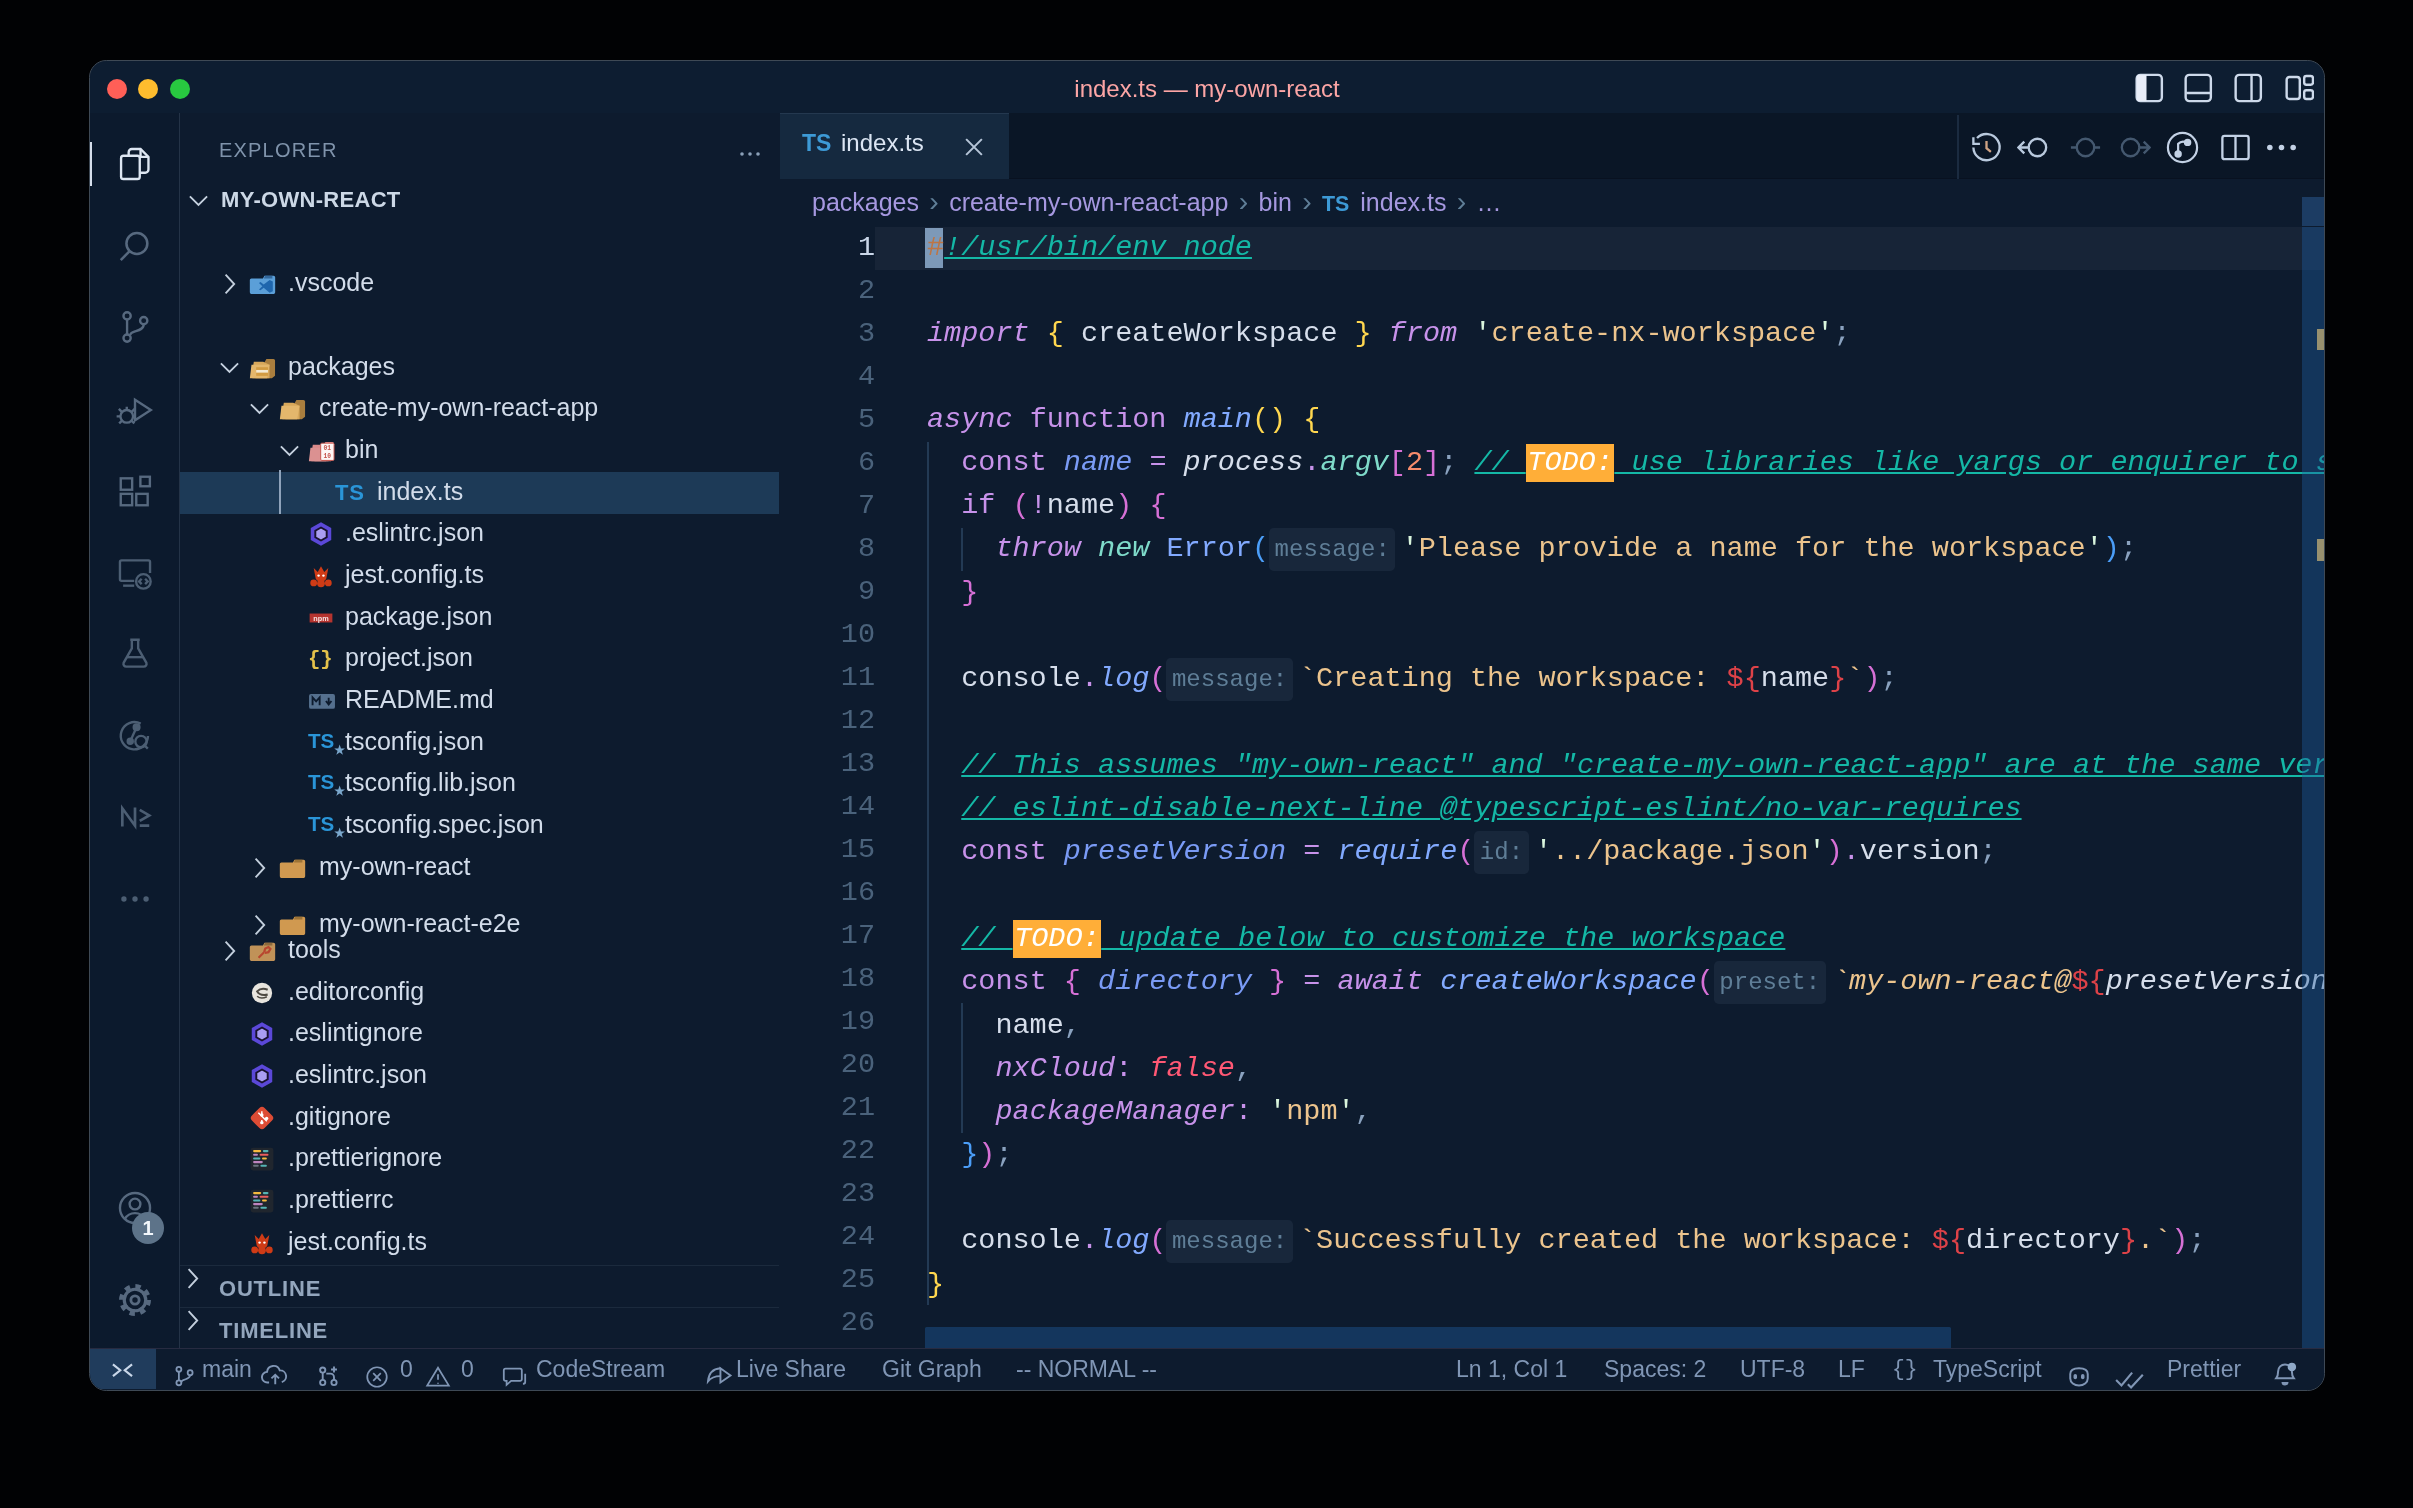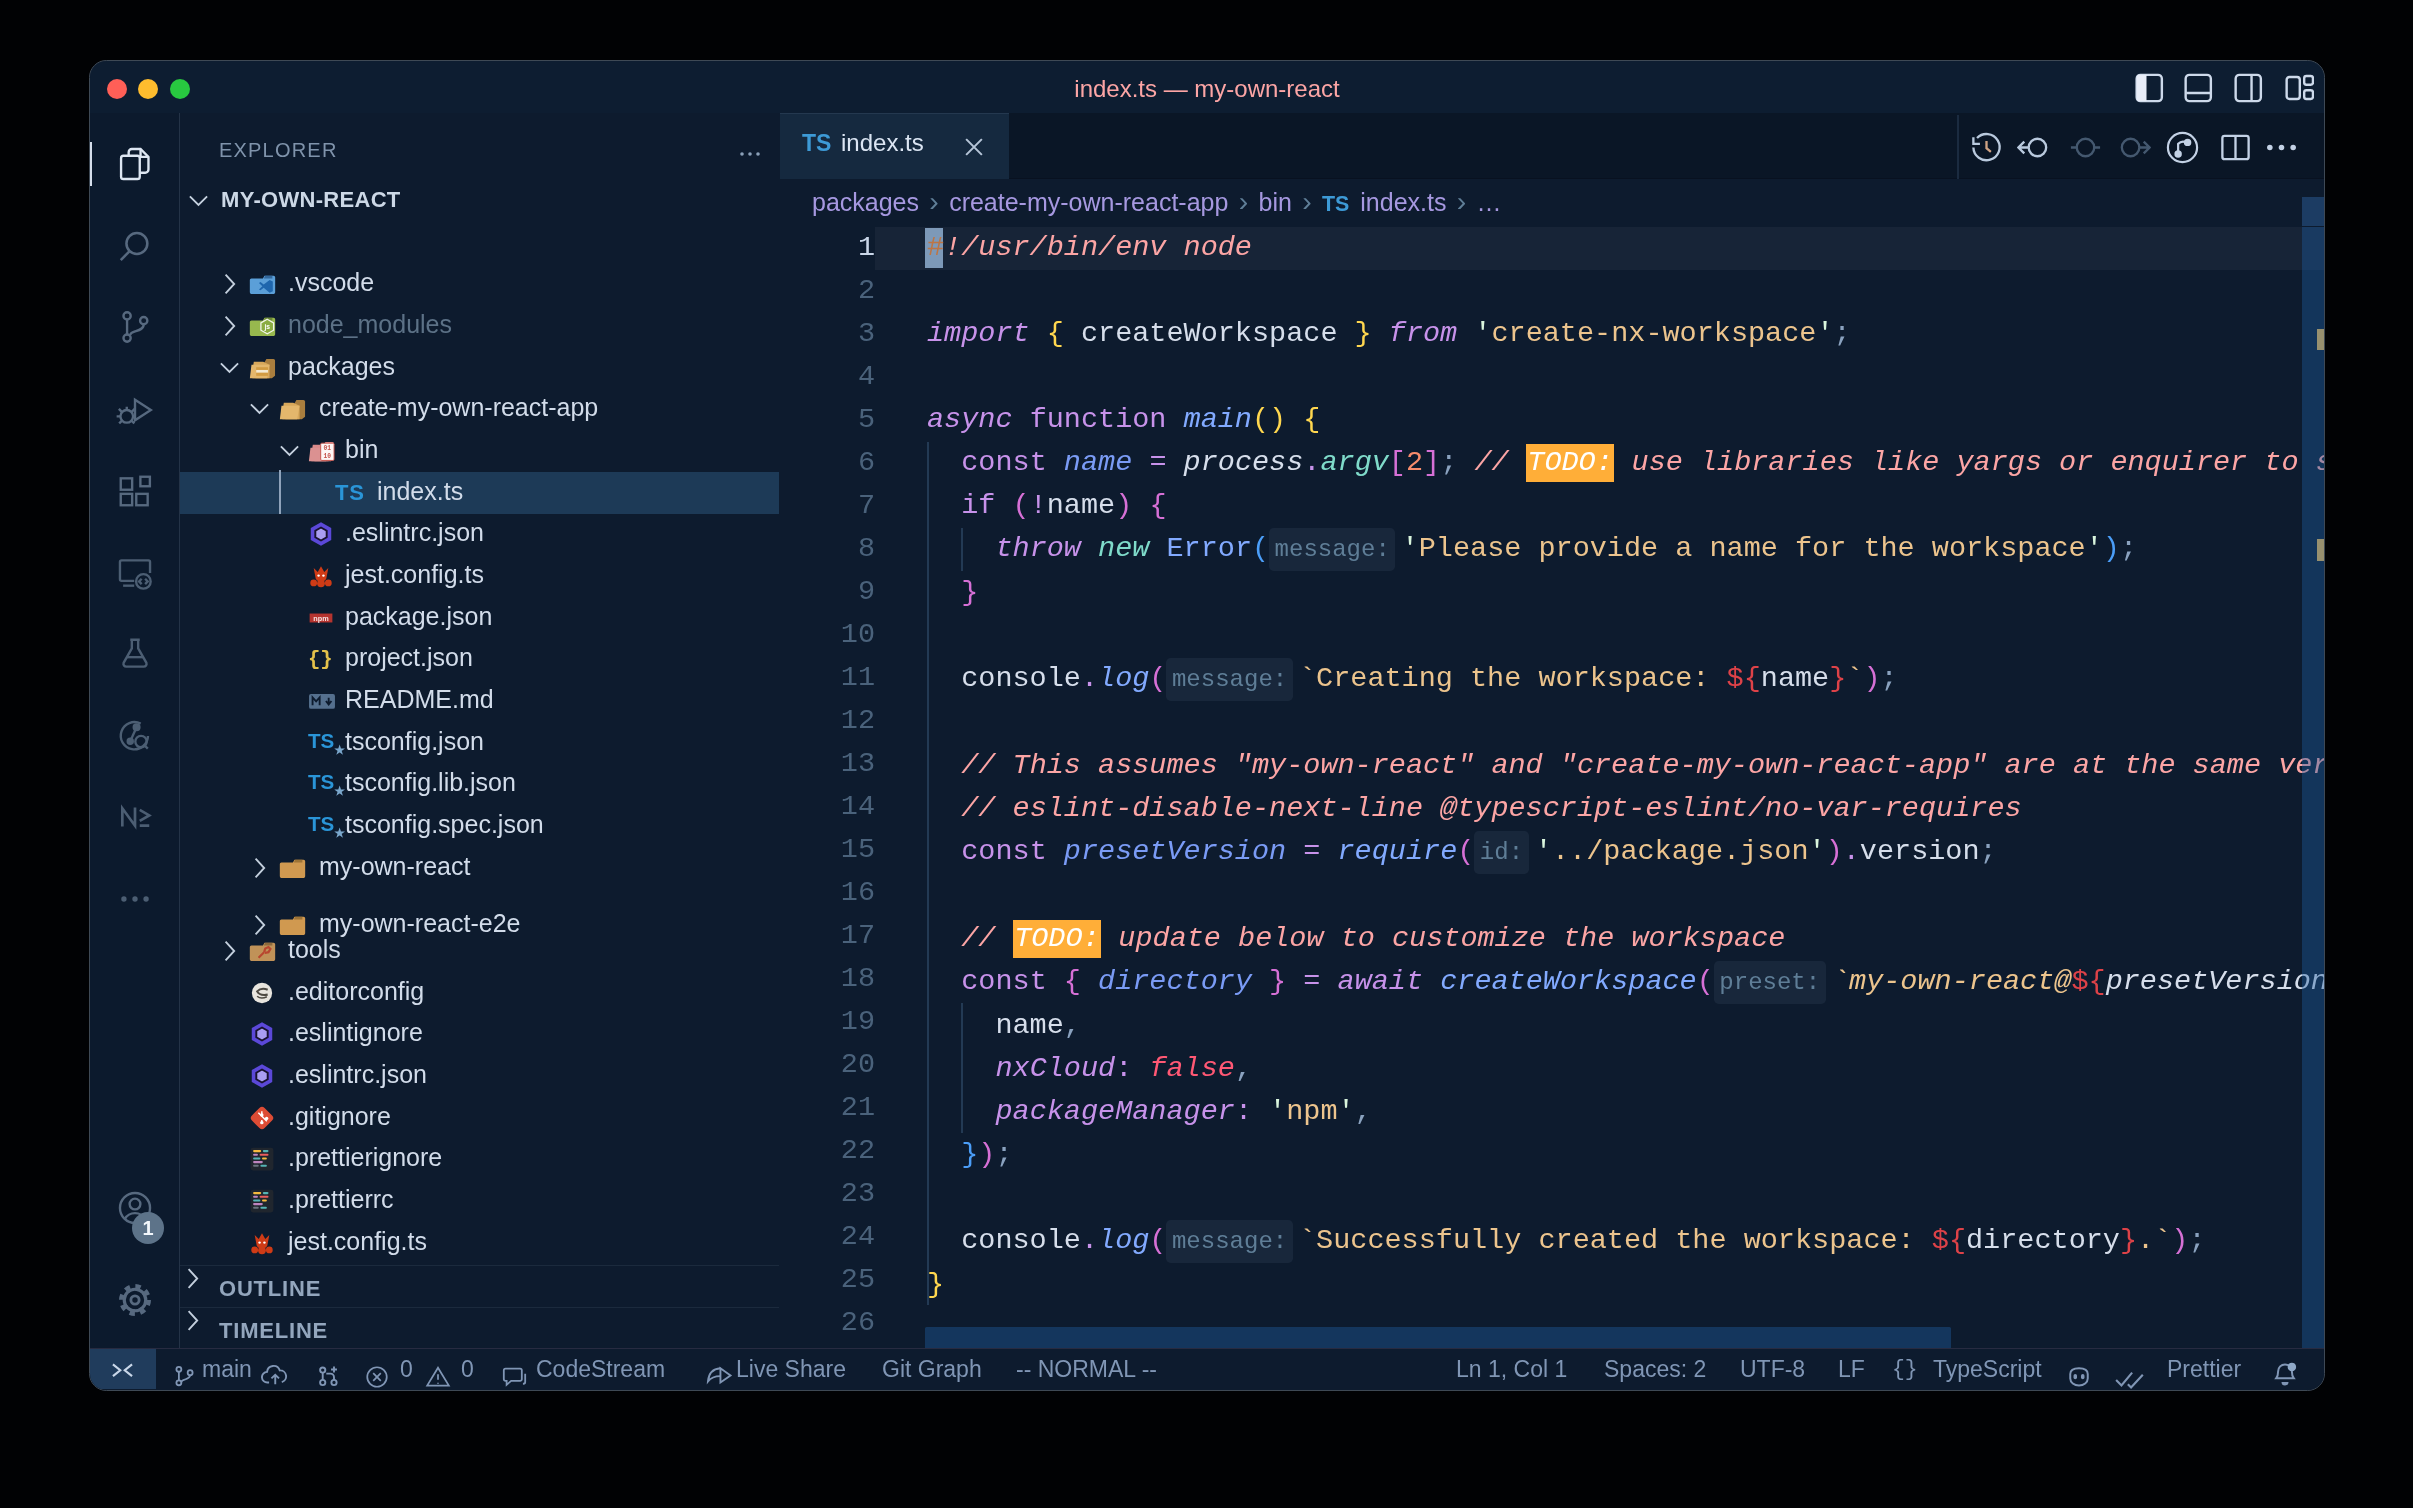--- a/index.html
+++ b/index.html
@@ -48,21 +48,21 @@
   .dblu { color:#7a9bf5; }
   .teal { color:#7fdbca; }
   .tan { color:#ecc48d; }
   .gq { color:#d9f5dd; }
   .red { color:#ff5874; }
   .tred { color:#dd4248; }
   .orn { color:#f78c6c; }
   .gold { color:#ffd74f; }
   .orc { color:#d670d6; }
   .b3 { color:#4b9ef8; }
-  .gry { color:#fca5a5; }
+  .gry { color:#14b8a6;text-decoration:underline; }
   .wht { color:#d6deeb; }
   .sla { color:#8aa2bf; }
   .todo { background:#ffae38; color:#fff; font-style:italic; padding:2.4px 1.6px; }
   .hint { display:inline-block; background:rgba(125,150,180,0.10); color:#5f7e97; border-radius:4.7px;
           font-size:24px; padding:0 5.5px; margin-right:6.3px; vertical-align:baseline; }
   
   .statusbar { position:absolute; left:0; bottom:0; right:0; height:42px; background:#0d1b2e;
                border-top:1.6px solid #272b41; color:#8096b5; font-size:23px; }
   .sb-item { position:absolute; top:0; height:40px; line-height:40px; white-space:nowrap; }
 </style>
@@ -180,34 +180,20 @@
     <div class="row" style="top:150px;">
         <svg class="chev" style="left:37px;" width="25" height="25" viewBox="0 0 32 32" fill="none" stroke="#c3cfdd" stroke-width="2.4">
           <path d="M11 4l11 12-11 12"></path>
         </svg>
         <svg class="fico" style="left:69px; width:27px; height:21.4px;" viewBox="0 0 34 27">
           <path d="M1 8.5a2 2 0 012-2h14.5l2-3.5H31a2 2 0 012 2V24a2 2 0 01-2 2H3a2 2 0 01-2-2z" fill="#5b9fd8"></path>
           <path d="M18.5 6.5l2-3.5h9v3.5z" fill="#33689c"></path>
           <path d="M26 8.5l4 1.7v12.6l-4 1.7-7.5-6.2-4 3.2-2-1.2 4.3-4.1-4.3-4.1 2-1.2 4 3.2z" fill="#1f66ad"></path>
         </svg>
         <span class="lbl" style="left:108px;">.vscode</span>
-      </div>
-    <div class="row" style="top:192px;">
-        <svg class="chev" style="left:37px;" width="25" height="25" viewBox="0 0 32 32" fill="none" stroke="#c3cfdd" stroke-width="2.4">
-          <path d="M11 4l11 12-11 12"></path>
-        </svg>
-        <svg class="fico" style="left:69px; width:27px; height:21.4px;" viewBox="0 0 34 27">
-          <path d="M1 8.5a2 2 0 012-2h14.5l2-3.5H31a2 2 0 012 2V24a2 2 0 01-2 2H3a2 2 0 01-2-2z" fill="#97b84e"></path>
-          <path d="M18.5 6.5l2-3.5h9v3.5z" fill="#6a8733"></path>
-          <g transform="translate(14 5)">
-            <path d="M9 0l8 4.6v9.2L9 18.4 1 13.8V4.6z" fill="#8aac42" stroke="#f2f5ea" stroke-width="1.6"></path>
-            <text x="9" y="12.5" font-family="Liberation Sans" font-size="8.5" font-weight="bold" fill="#fff" text-anchor="middle">js</text>
-          </g>
-        </svg>
-        <span class="lbl" style="left:108px; color:#5c7186;">node_modules</span>
       </div>
     <div class="row" style="top:234px;">
         <svg class="chev" style="left:37px;" width="25" height="25" viewBox="0 0 32 32" fill="none" stroke="#c3cfdd" stroke-width="2.4">
           <path d="M5 10l11 11 11-11"></path>
         </svg>
         <svg class="fico" style="left:69px; width:28.5px; height:22px;" viewBox="0 0 36 28">
           <path d="M20 6l2-3.5h9a2 2 0 012 2V24l-4 3H8z" fill="#a97e3e"></path>
           <path d="M6 6h12l8 4v17H5a2 2 0 01-2-2z" fill="#d8a85b"></path>
           <path d="M3 10h23l-3 17H1z" fill="#e4b76c"></path>
           <rect x="9" y="13" width="15" height="11" fill="#d39c42"></rect>

